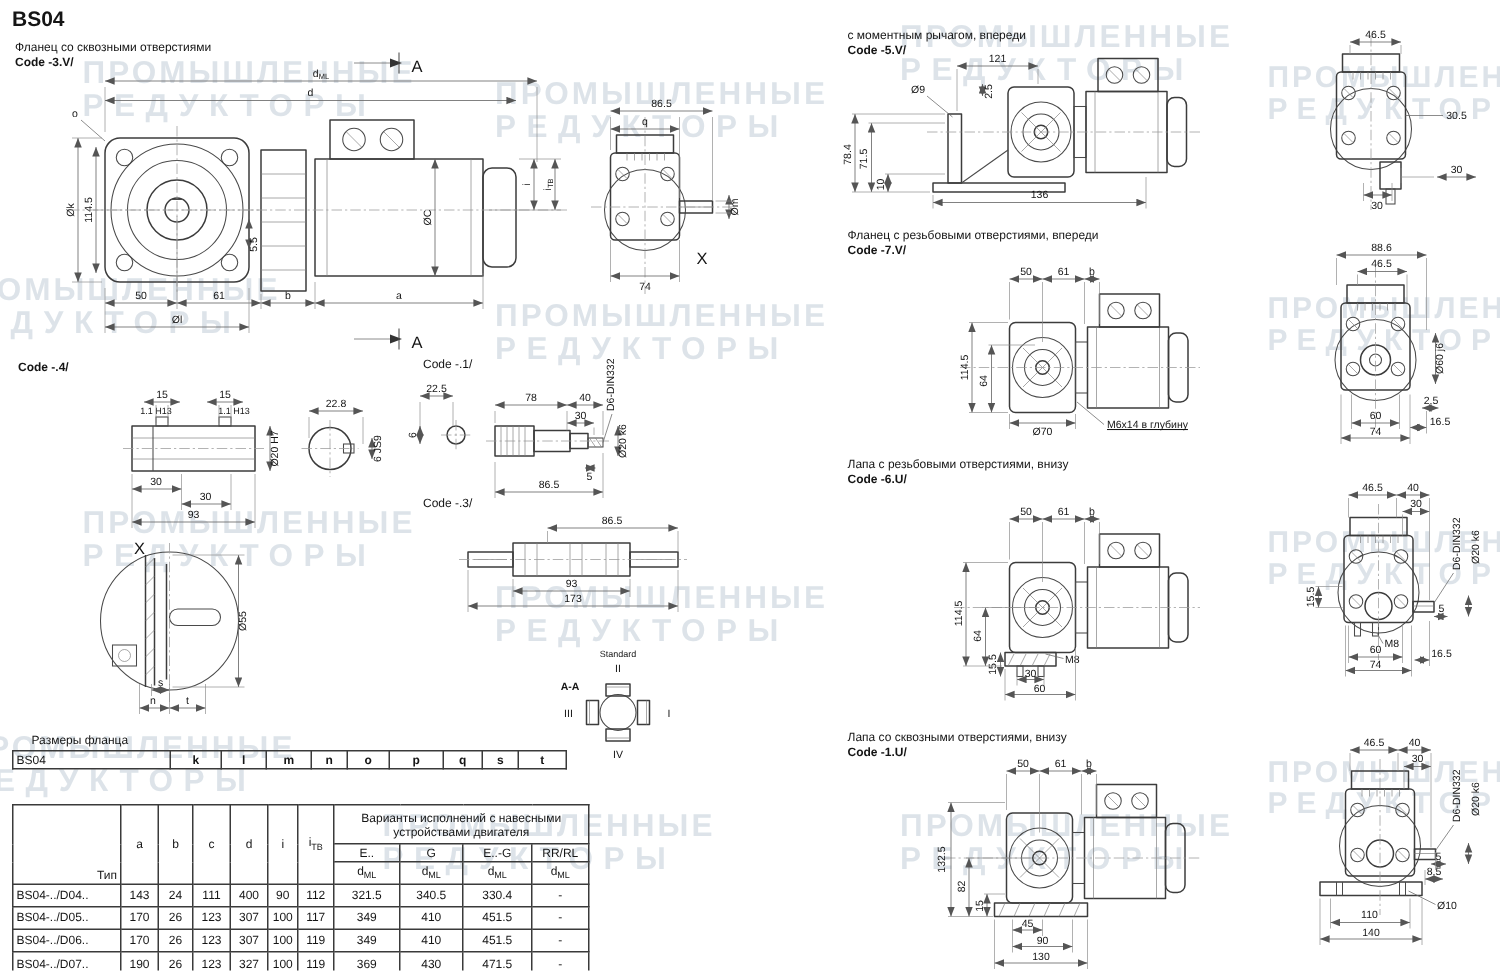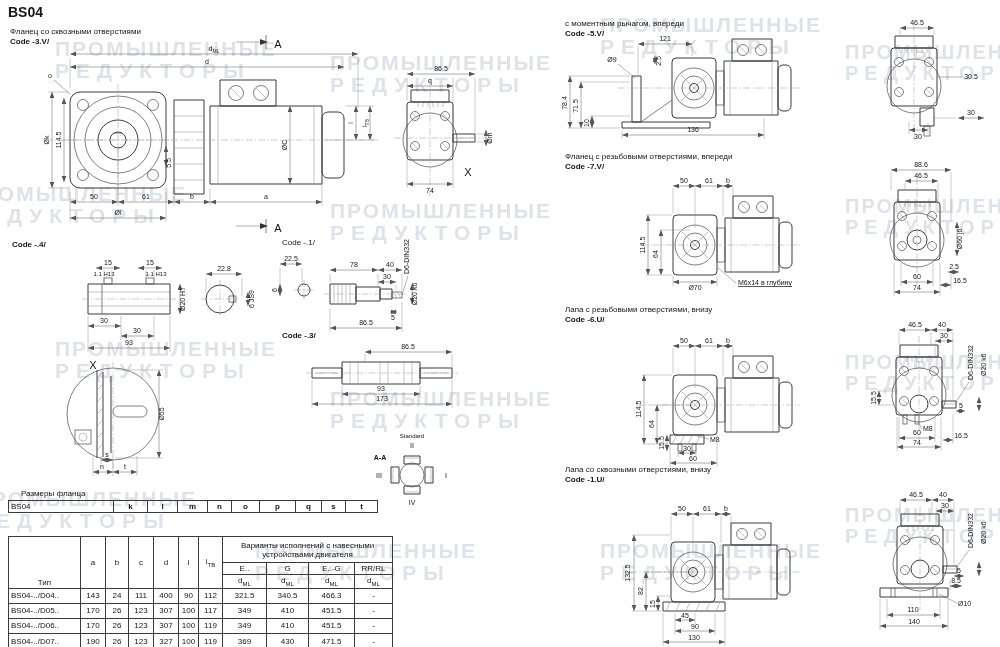--- a/index.html
+++ b/index.html
@@ -121,34 +121,34 @@
     <div style="letter-spacing:6px">РЕДУКТОРЫ</div>
   </div>
 
 <div class="abs title" style="left:8px;top:4px">BS04</div>
 <div class="abs sh" style="left:10px;top:27px">
   <div>Фланец со сквозными отверстиями</div>
   <div class="c">Code -3.V/</div>
 </div>
 <div class="abs sh c" style="left:12px;top:240px;font-weight:bold">Code -.4/</div>
 <div class="abs sh c" style="left:282px;top:238px;font-weight:normal">Code -.1/</div>
-<div class="abs sh c" style="left:282px;top:331px;font-weight:bold">Code -.3/</div>
+<div class="abs sh c" style="left:282px;top:331px;font-weight:normal">Code -.3/</div>
 <div class="abs sh" style="left:565px;top:19px">
   <div>с моментным рычагом, впереди</div>
   <div class="c">Code -5.V/</div>
 </div>
 <div class="abs sh" style="left:565px;top:152px">
   <div>Фланец с резьбовыми отверстиями, впереди</div>
   <div class="c">Code -7.V/</div>
 </div>
 <div class="abs sh" style="left:565px;top:305px">
   <div>Лапа с резьбовыми отверстиями, внизу</div>
   <div class="c">Code -6.U/</div>
 </div>
-<div class="abs sh" style="left:565px;top:465px">
+<div class="abs sh" style="left:565px;top:487px">
   <div>Лапа со сквозными отверстиями, внизу</div>
   <div class="c">Code -1.U/</div>
 </div>
 
 <svg style="left:40px;top:34px" width="470" height="200">
   <g>
     <path class="ld" d="M196,8 H220"></path>
       <path d="M220,5 l8,3 -8,3 z" fill="#333"></path>
       <path class="l2" d="M226,1 V15"></path>
     <path class="ld" d="M196,192 H220"></path>
@@ -385,21 +385,21 @@
     <th style="width:26px;font-weight:bold">q</th>
     <th style="width:24px;font-weight:bold">s</th>
     <th style="width:32px;font-weight:bold">t</th>
   </tr>
 </tbody>
   </table>
 
 <table class="abs" style="left:8px;top:536px">
   <tbody>
       <tr>
-    <th rowspan="3" style="width:72px;text-align:center;vertical-align:bottom">Тип</th>
+    <th rowspan="3" style="width:72px;text-align:right;vertical-align:bottom">Тип</th>
     <th rowspan="3" style="width:25px">a</th>
     <th rowspan="3" style="width:23px">b</th>
     <th rowspan="3" style="width:25px">c</th>
     <th rowspan="3" style="width:25px">d</th>
     <th rowspan="3" style="width:20px">i</th>
     <th rowspan="3" style="width:24px"><span>i</span><sub>TB</sub></th>
     <th colspan="4" style="height:26px">
       <div>Варианты исполнений с навесными</div>
       <div>устройствами двигателя</div>
     </th>
@@ -419,21 +419,21 @@
   <tr style="height:15px">
     <td class="tl">BS04-../D04..</td>
     <td>143</td>
     <td>24</td>
     <td>111</td>
     <td>400</td>
     <td>90</td>
     <td>112</td>
     <td>321.5</td>
     <td>340.5</td>
-    <td>466.3</td>
+    <td>330.4</td>
     <td>-</td>
   </tr>
   <tr style="height:15px">
     <td class="tl">BS04-../D05..</td>
     <td>170</td>
     <td>26</td>
     <td>123</td>
     <td>307</td>
     <td>100</td>
     <td>117</td>

